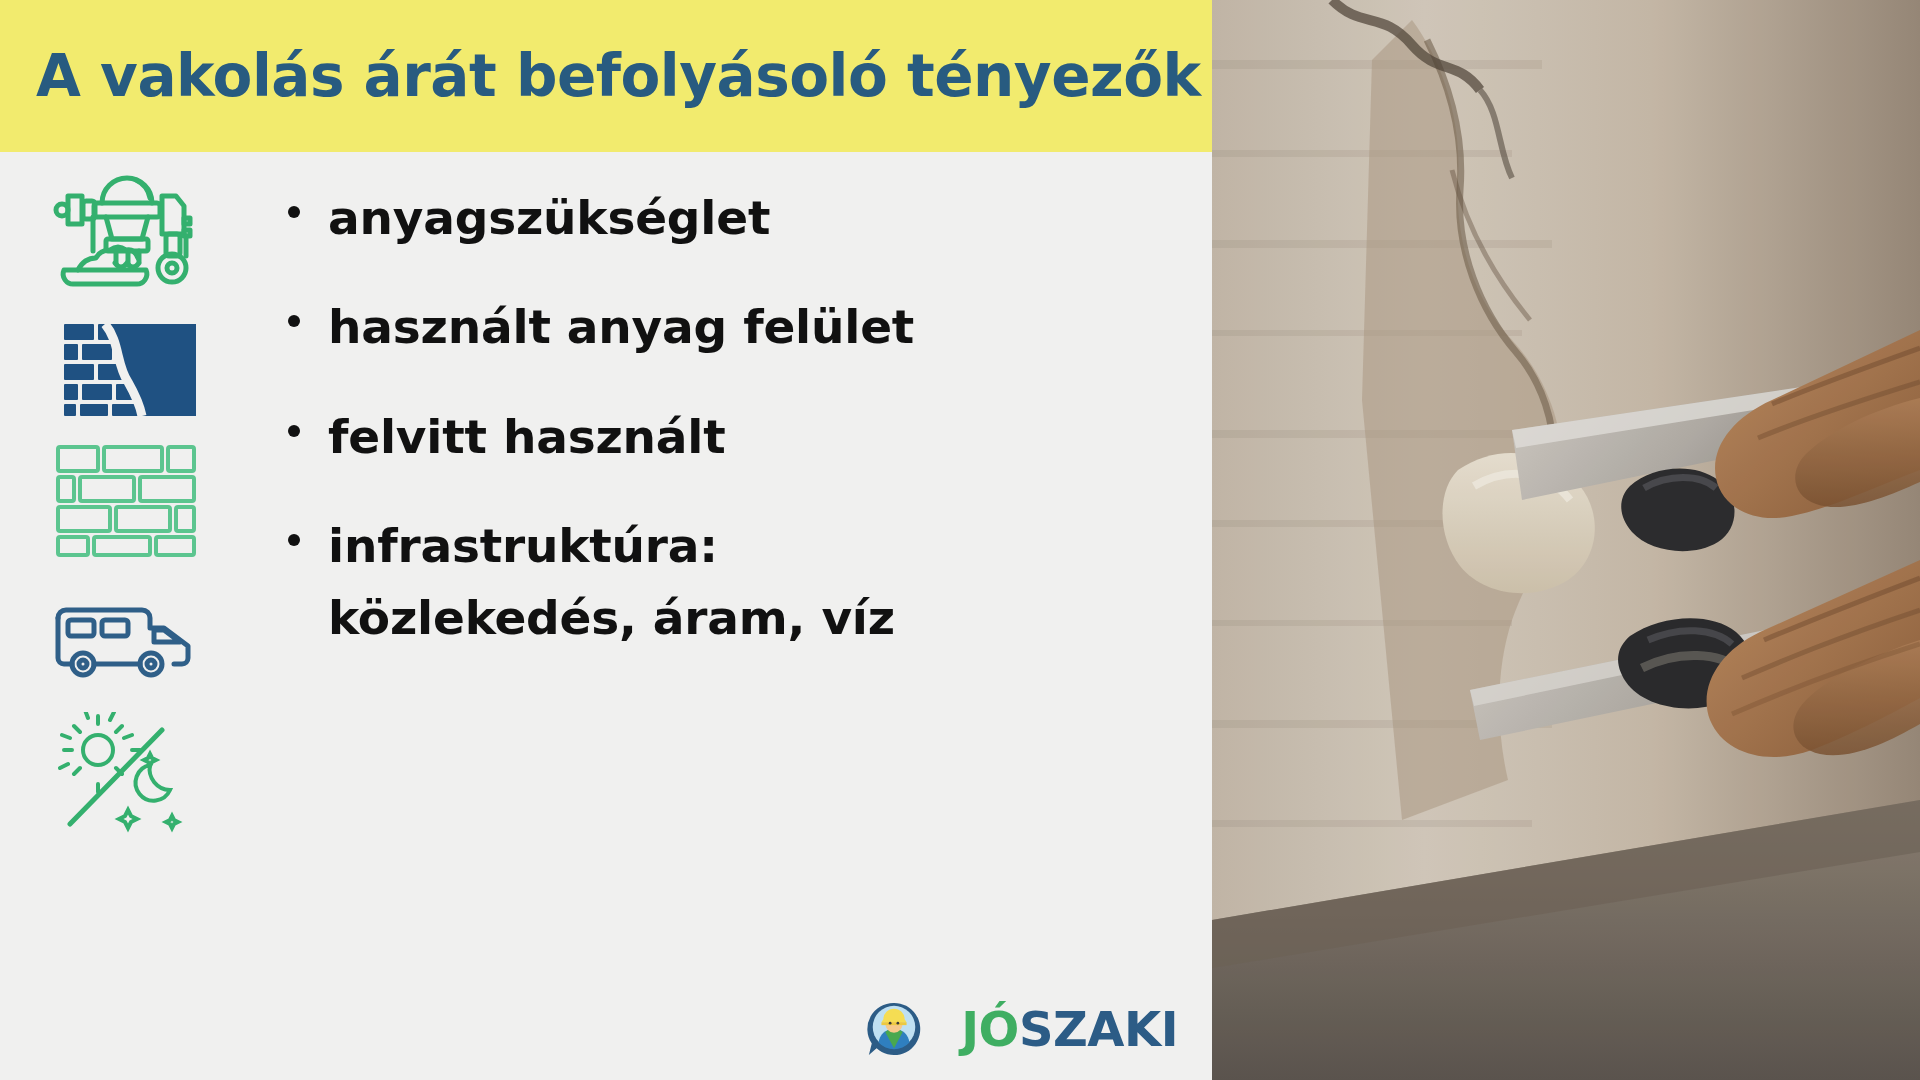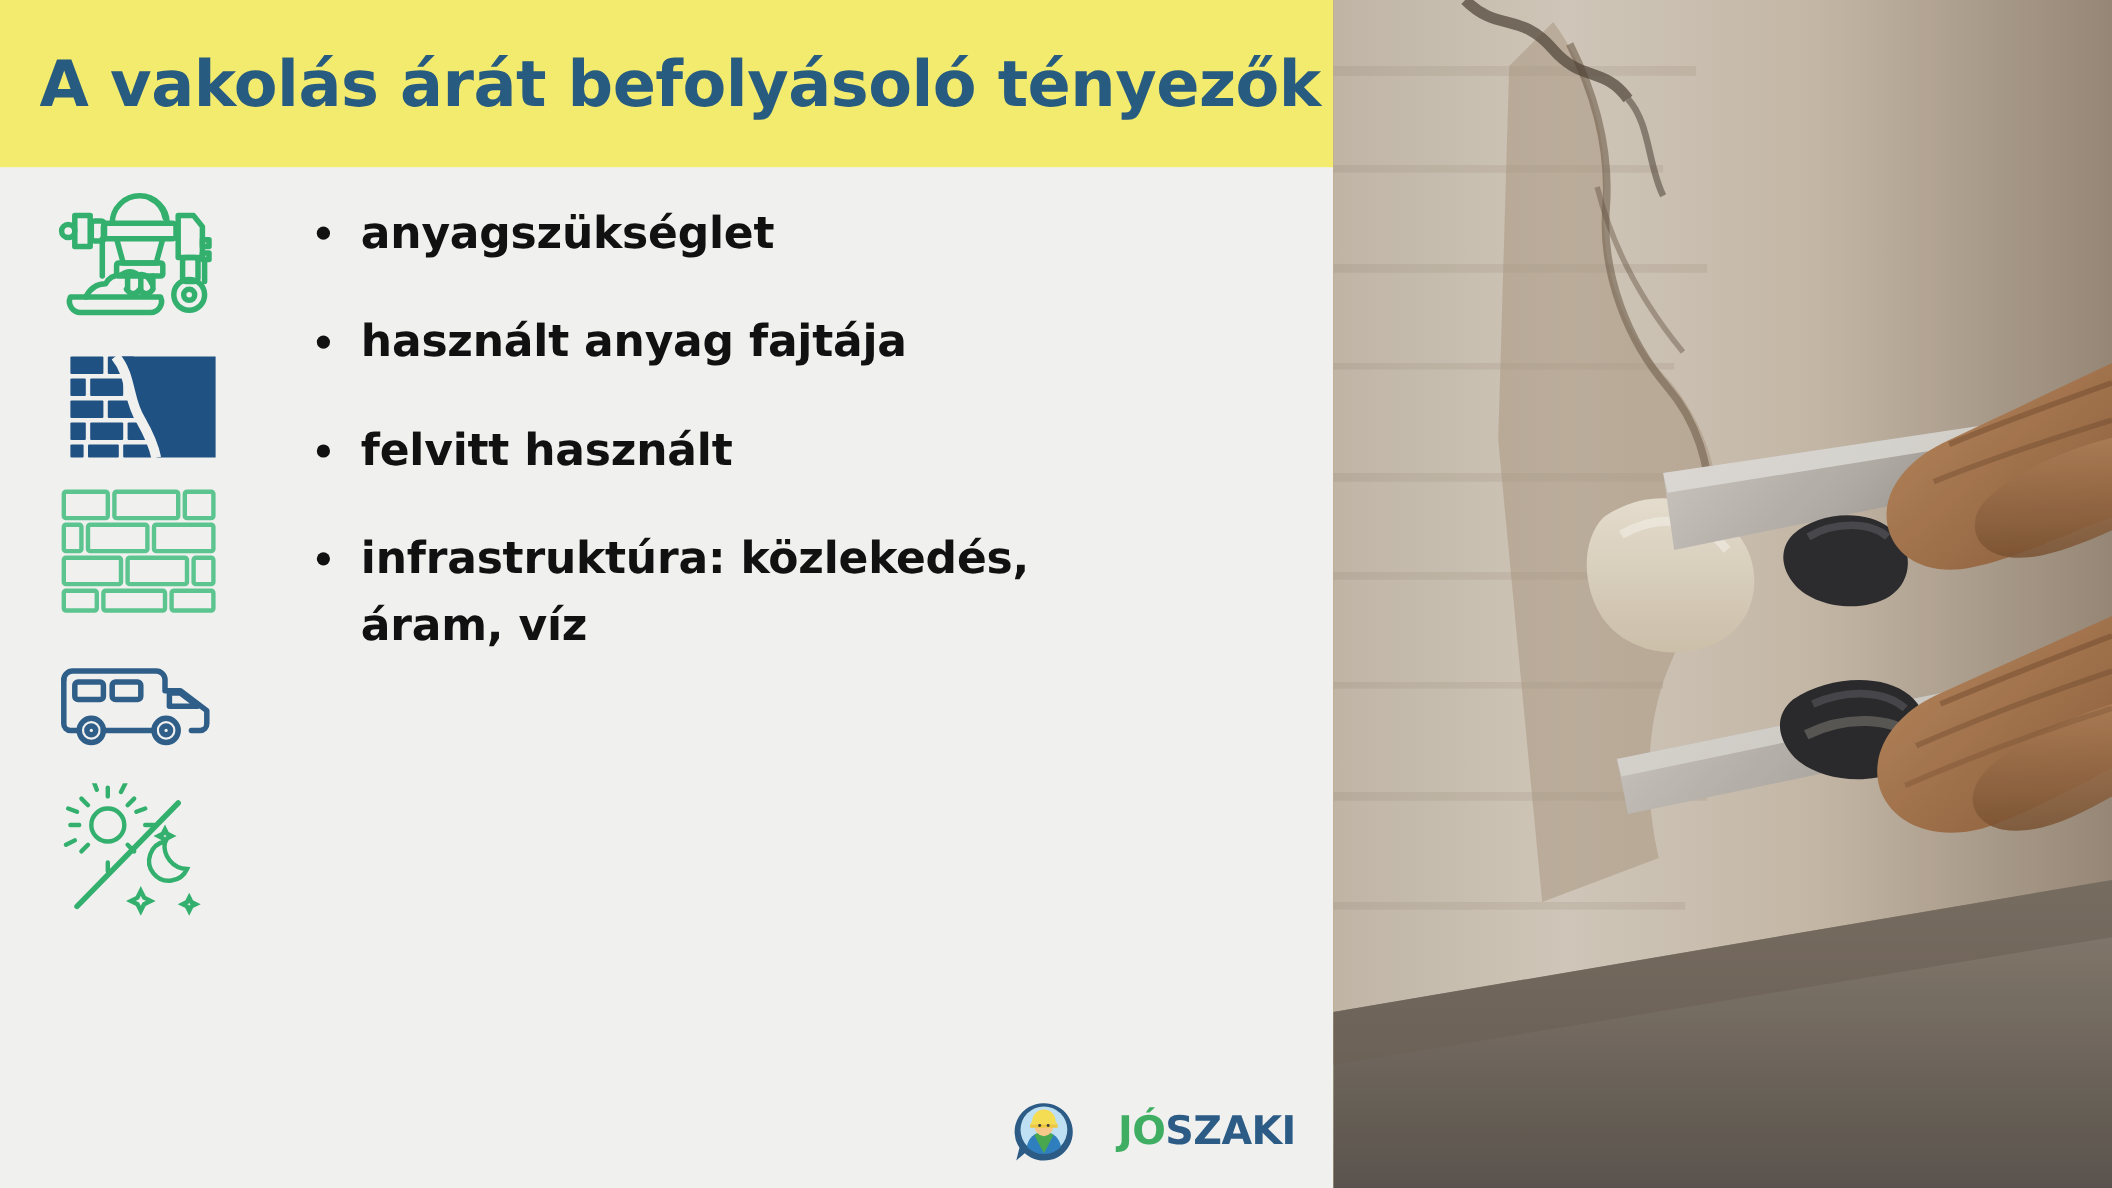--- a/index.html
+++ b/index.html
@@ -87,21 +87,21 @@
   ul.bullets {
     list-style: none;
     margin: 0;
     padding: 0;
   }
   ul.bullets li {
     position: relative;
     padding-left: 46px;
     margin: 0 0 38px 0;
     font-family: "DejaVu Sans", sans-serif;
-    font-size: 40px;
+    font-size: 47px;
     font-weight: 700;
     line-height: 1.52;
     color: #111111;
     max-width: 700px;
     letter-spacing: -0.2px;
   }
   ul.bullets li:before {
     content: "";
     position: absolute;
     left: 6px;
@@ -117,21 +117,21 @@
     position: absolute;
     right: 34px;
     bottom: 22px;
     display: flex;
     align-items: center;
     gap: 10px;
   }
   .logo-mark { width: 58px; height: 58px; display: block; }
   .logo-text {
     font-family: "DejaVu Sans", sans-serif;
-    font-size: 36px;
+    font-size: 48px;
     font-weight: 700;
     letter-spacing: -0.5px;
     line-height: 1;
     margin-left: 28px;
   }
   .logo-jo { color: #3fae62; }
   .logo-szaki { color: #2c5c86; }
 
   
   .photo-panel {
@@ -246,21 +246,21 @@
             <path d="M122 104l2 4 4 2-4 2-2 4-2-4-4-2 4-2z"></path>
             <path d="M100 42l2 4 4 2-4 2-2 4-2-4-4-2 4-2z"></path>
           </svg>
         </div>
 
       </div>
 
       <div class="list-column">
         <ul class="bullets">
           <li>anyagszükséglet</li>
-          <li>használt anyag fajtája</li>
+          <li>használt anyag felület</li>
           <li>felvitt használt</li>
           <li>infrastruktúra: közlekedés, áram, víz</li>
         </ul>
       </div>
 
     </div>
 
     <div class="logo">
       <svg class="logo-mark" viewBox="0 0 60 60">
         <path d="M30 3a27 27 0 1 1-18 47l-8 7 3-12A27 27 0 0 1 30 3z" fill="#2c5c86"></path>

